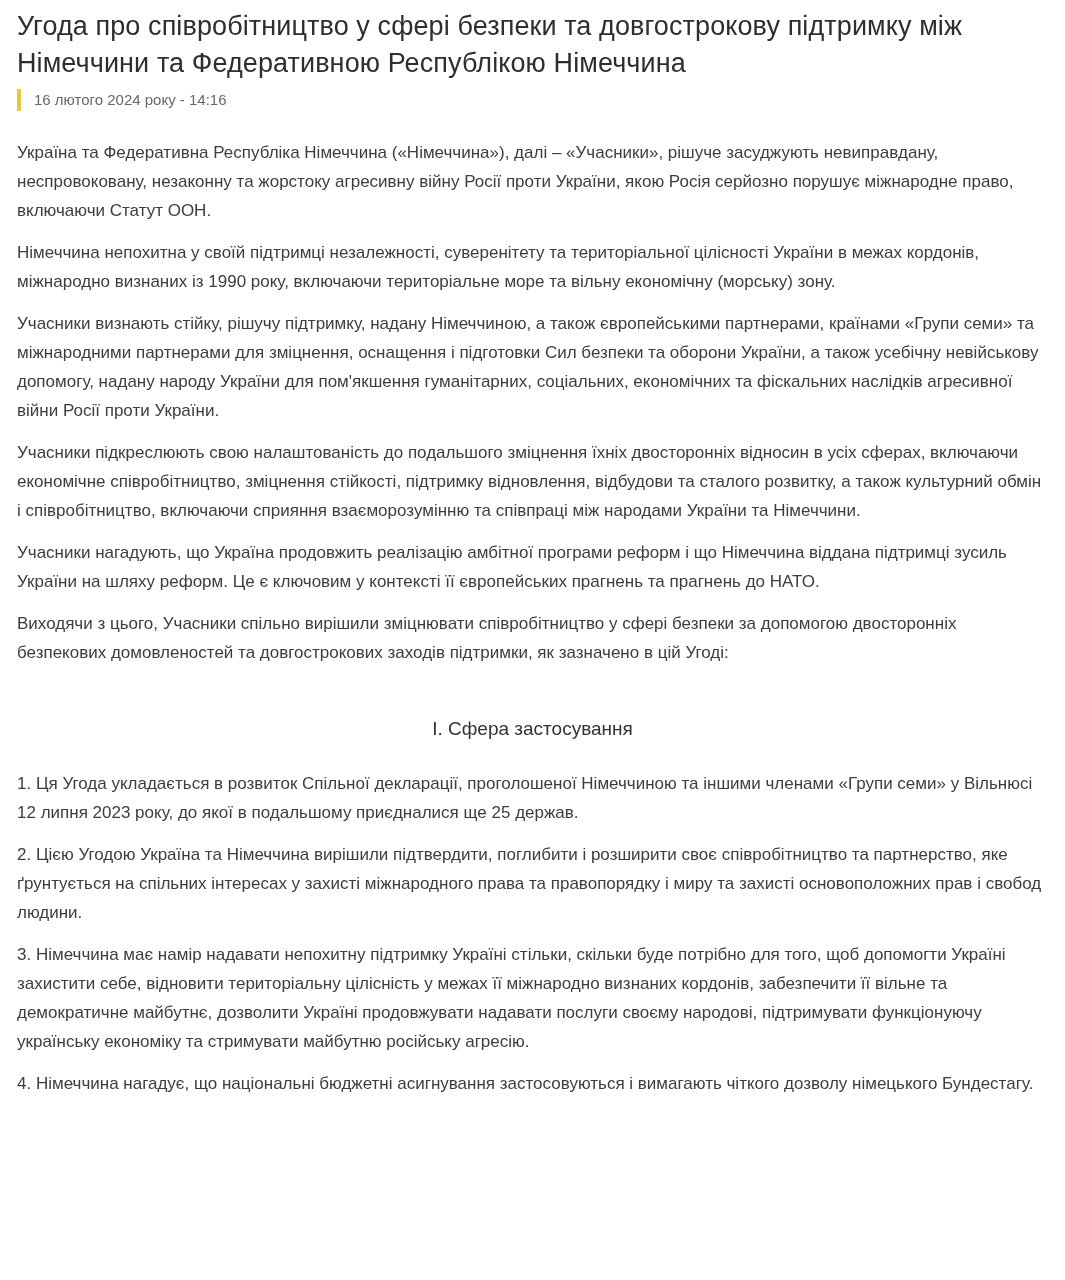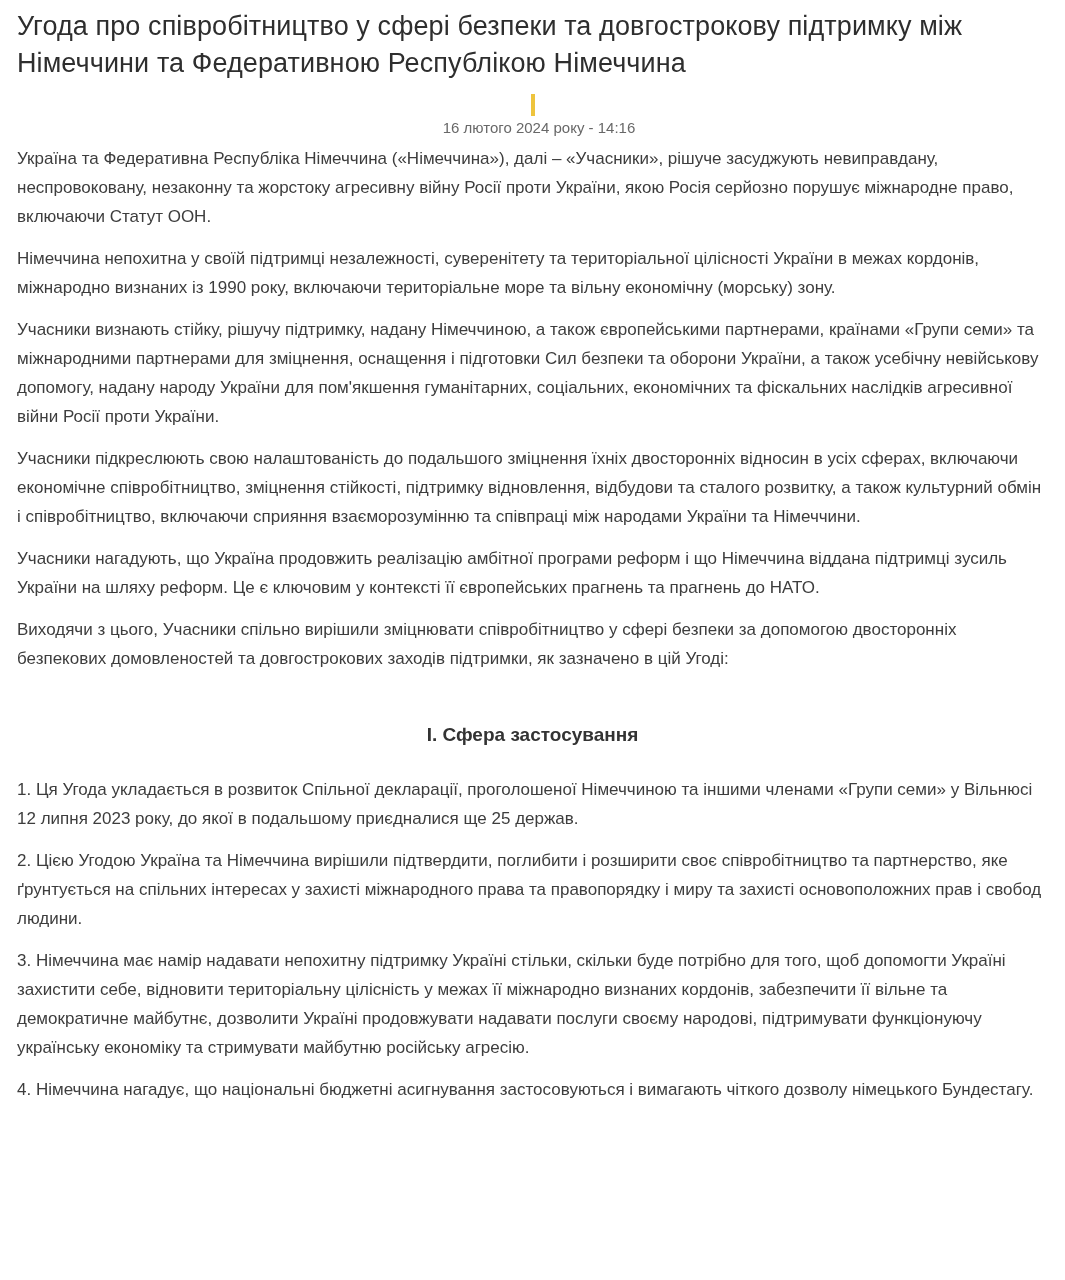--- a/index.html
+++ b/index.html
@@ -21,23 +21,22 @@
     margin: 0;
     font-size: 27px;
     font-weight: 400;
     line-height: 37px;
     color: #2e2e2e;
     letter-spacing: 0.1px;
   }
   .date-row {
     display: flex;
     align-items: center;
-    margin-top: 12px;
+    margin-top: 6px;
     height: 24px;
-    flex-direction: column;
   }
   .date-accent-bar {
     width: 4px;
     height: 22px;
     background: #eec43d;
     flex: 0 0 auto;
   }
   .article-date {
     margin-left: 13px;
     font-size: 15px;
@@ -50,21 +49,21 @@
   .article-body p {
     margin: 0 0 13px 0;
     font-size: 17px;
     line-height: 29px;
     color: #3d3d3d;
   }
   .section-heading {
     margin: 49px 0 27px 0;
     font-size: 19px;
     line-height: 26px;
-    font-weight: 700;
+    font-weight: 400;
     color: #333333;
     text-align: center;
   }
 </style>
 </head>
 <body>
 
 <article class="article">
 
   <h1 class="article-title">Угода про співробітництво у сфері безпеки та довгострокову підтримку між Німеччини та Федеративною Республікою Німеччина</h1>

